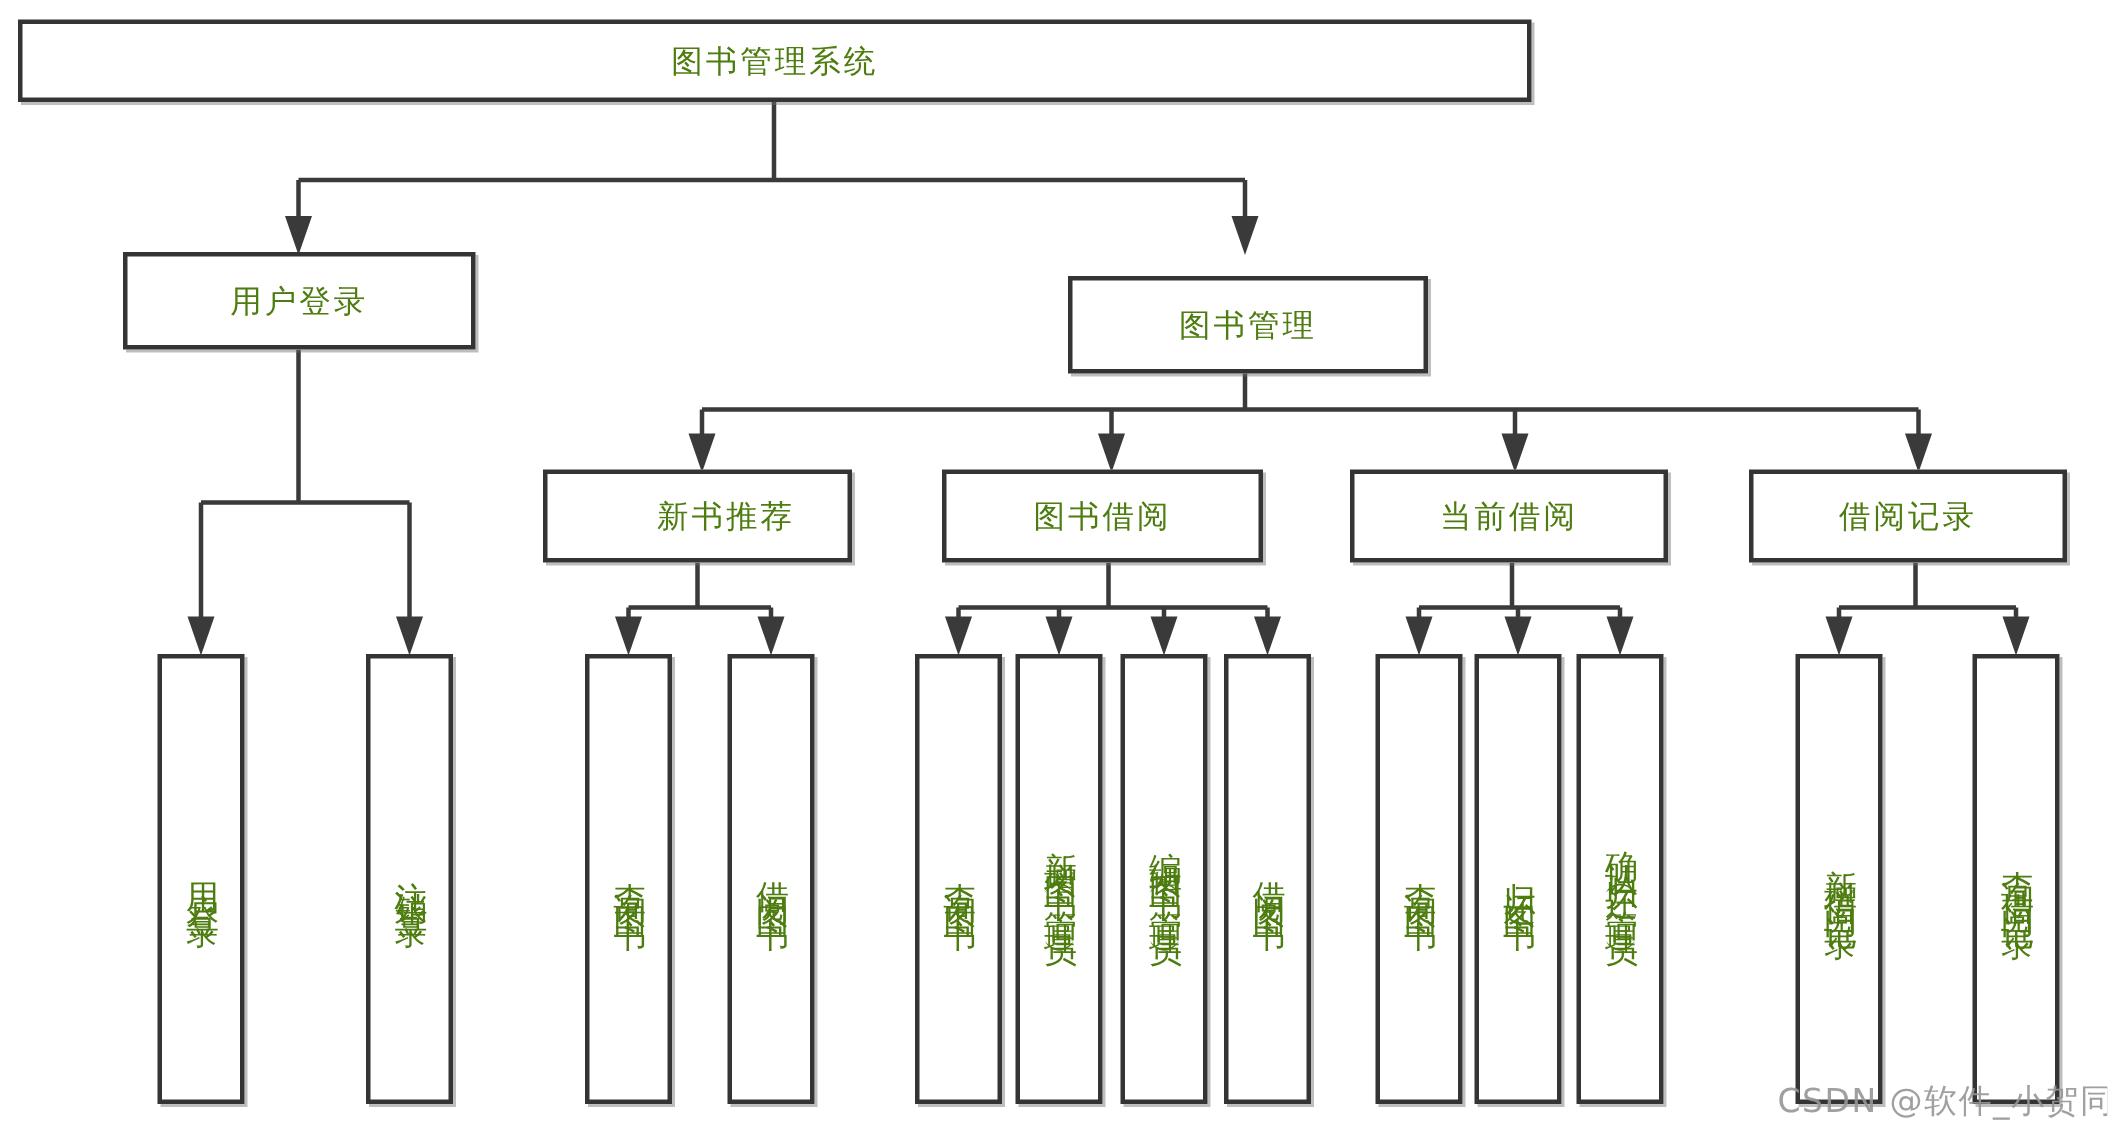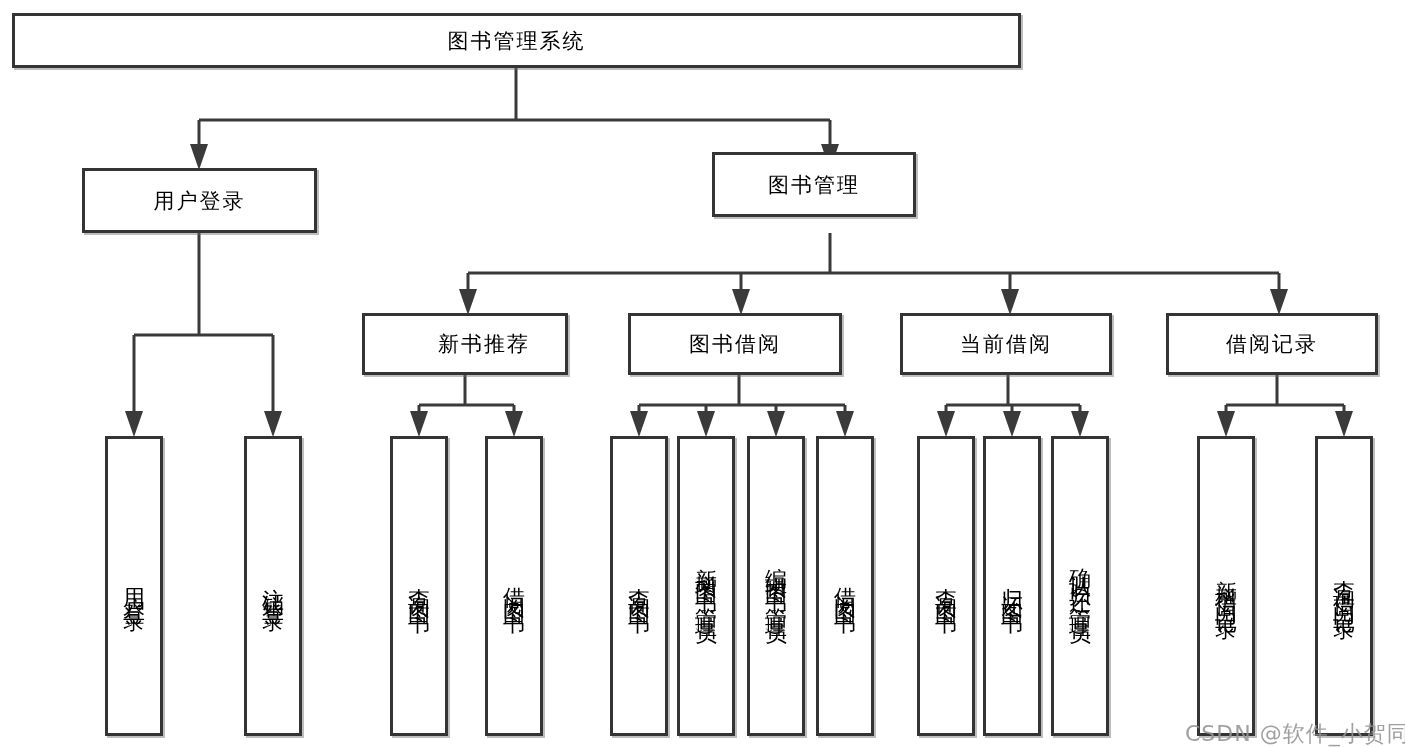--- a/index.html
+++ b/index.html
@@ -11,34 +11,34 @@
     overflow:hidden;
   }
   svg.wires{position:absolute;left:0;top:0;z-index:1;}
   .node{
     position:absolute;
     box-sizing:border-box;
     background:#ffffff;
     border:3px solid #343434;
     box-shadow:2px 2px 0 rgba(110,110,110,0.45);
     display:flex;align-items:center;justify-content:center;
-    color:#000000;
+    color:#4d7c0f;
     z-index:2;
   }
   .hnode{font-size:21px;letter-spacing:2px;}
   .leaf{
     writing-mode:vertical-rl;
     font-size:22px;
     letter-spacing:8px;
     line-height:1;
   }
   
   #node-root          {left:12px;  top:13px;  width:1009px;height:55px;}
   #node-user-login    {left:82px;  top:168px; width:235px; height:65px;}
-  #node-book-mgmt     {left:712px; top:152px; width:204px; height:65px;}
+  #node-book-mgmt     {left:712px; top:184px; width:240px; height:65px;}
   #node-new-book-rec  {left:362px; top:313px; width:206px; height:62px;padding-left:38px;}
   #node-book-borrow   {left:628px; top:313px; width:214px; height:62px;}
   #node-current-borrow{left:900px; top:313px; width:212px; height:62px;}
   #node-borrow-record {left:1166px;top:313px; width:212px; height:62px;}
   .leaf{top:436px;width:58px;height:300px;}
   #leaf-ul-login   {left:105px;}
   #leaf-ul-logout  {left:244px;}
   #leaf-nr-query   {left:390px;}
   #leaf-nr-borrow  {left:485px;}
   #leaf-bb-query   {left:610px;}

